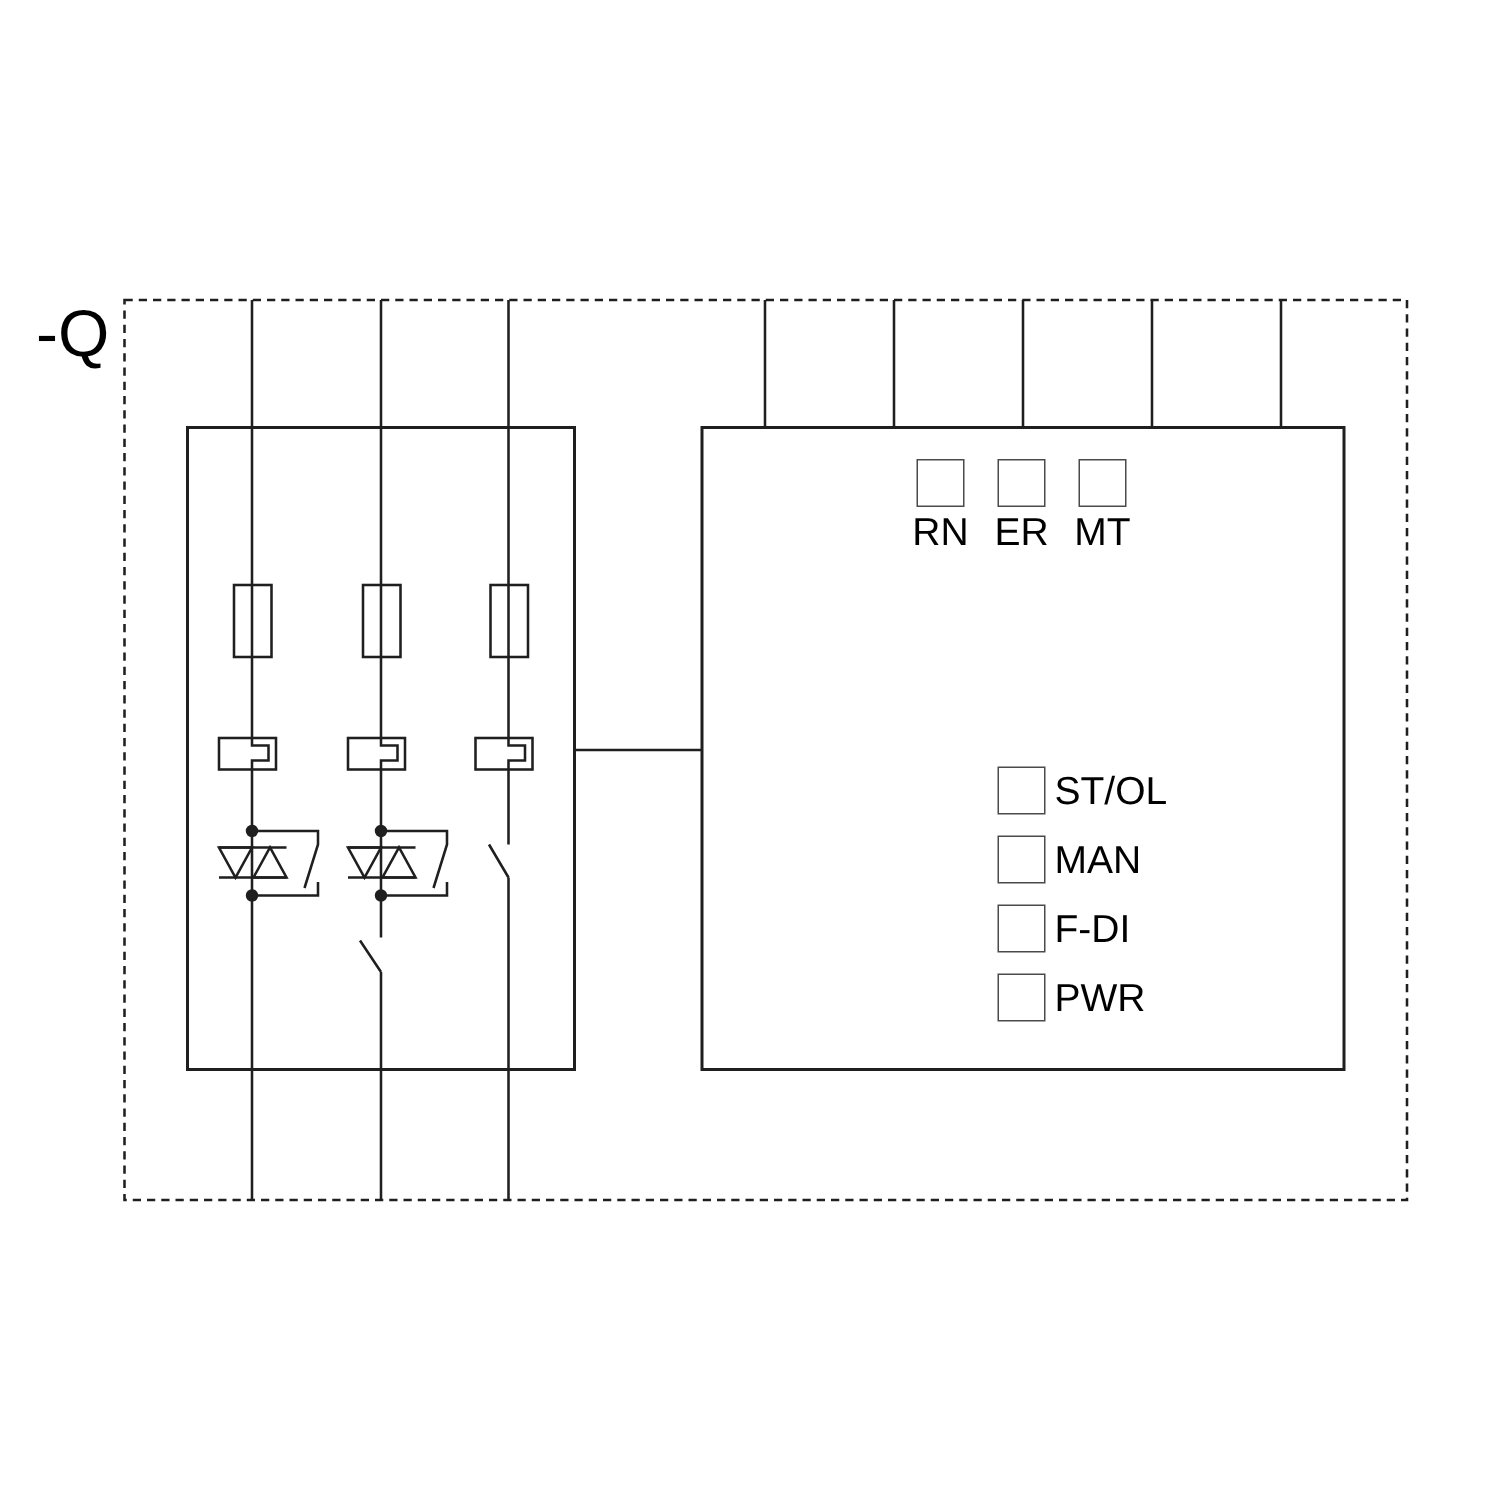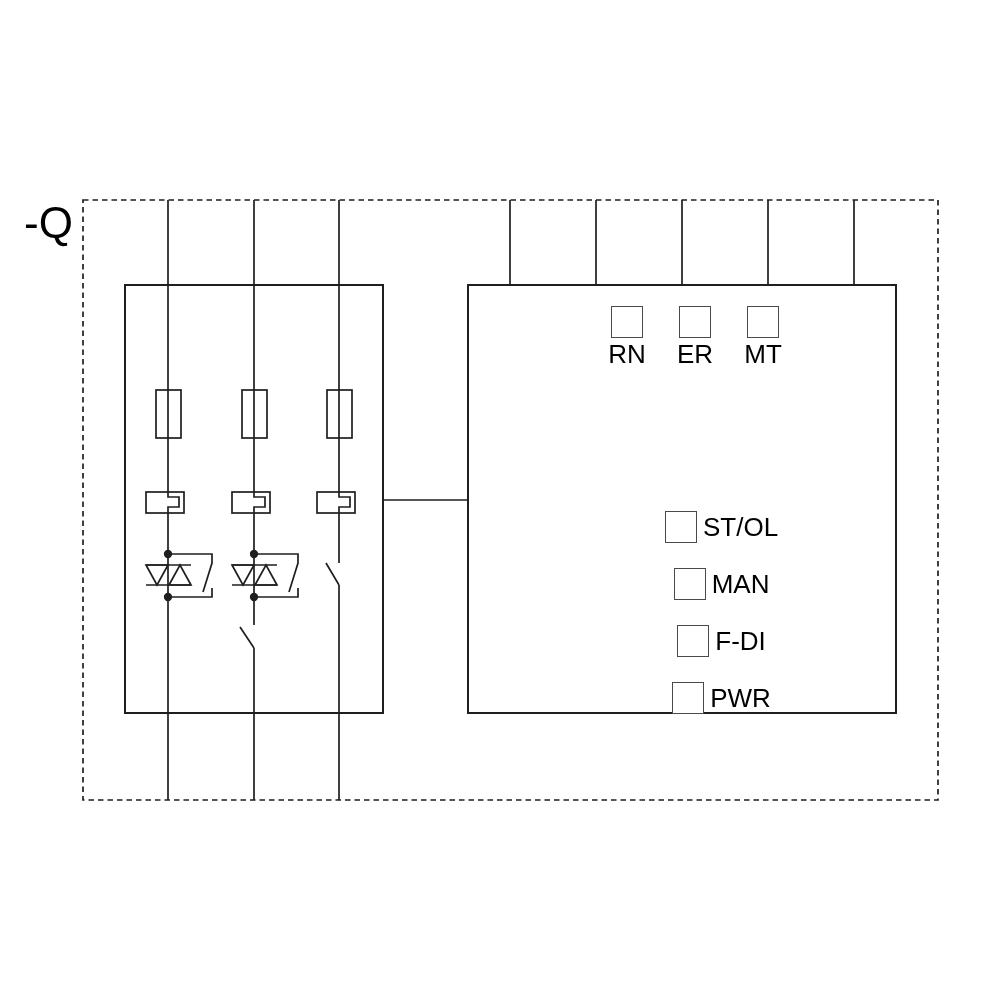--- a/index.html
+++ b/index.html
@@ -30,21 +30,21 @@
     letter-spacing: 0px;
     white-space: nowrap;
   }
   
   .status-leds {
     position: absolute;
     left: 611px;
     top: 306px;
     display: flex;
     flex-direction: row;
-    gap: 36px;
+    gap: 22px;
   }
   .status-led {
     display: flex;
     flex-direction: column;
     align-items: center;
     width: 32px;
   }
   .led-square {
     width: 32px;
     height: 32px;
@@ -59,22 +59,21 @@
     color: #000000;
     white-space: nowrap;
   }
   
   .mode-leds {
     position: absolute;
     left: 665px;
     top: 511px;
     display: flex;
     flex-direction: column;
-    gap: 25px;
-    align-items: center;
+    gap: 14px;
   }
   .mode-led {
     display: flex;
     flex-direction: row;
     align-items: center;
     height: 32px;
   }
   .mode-led .led-label {
     margin-left: 6px;
     font-size: 26px;

